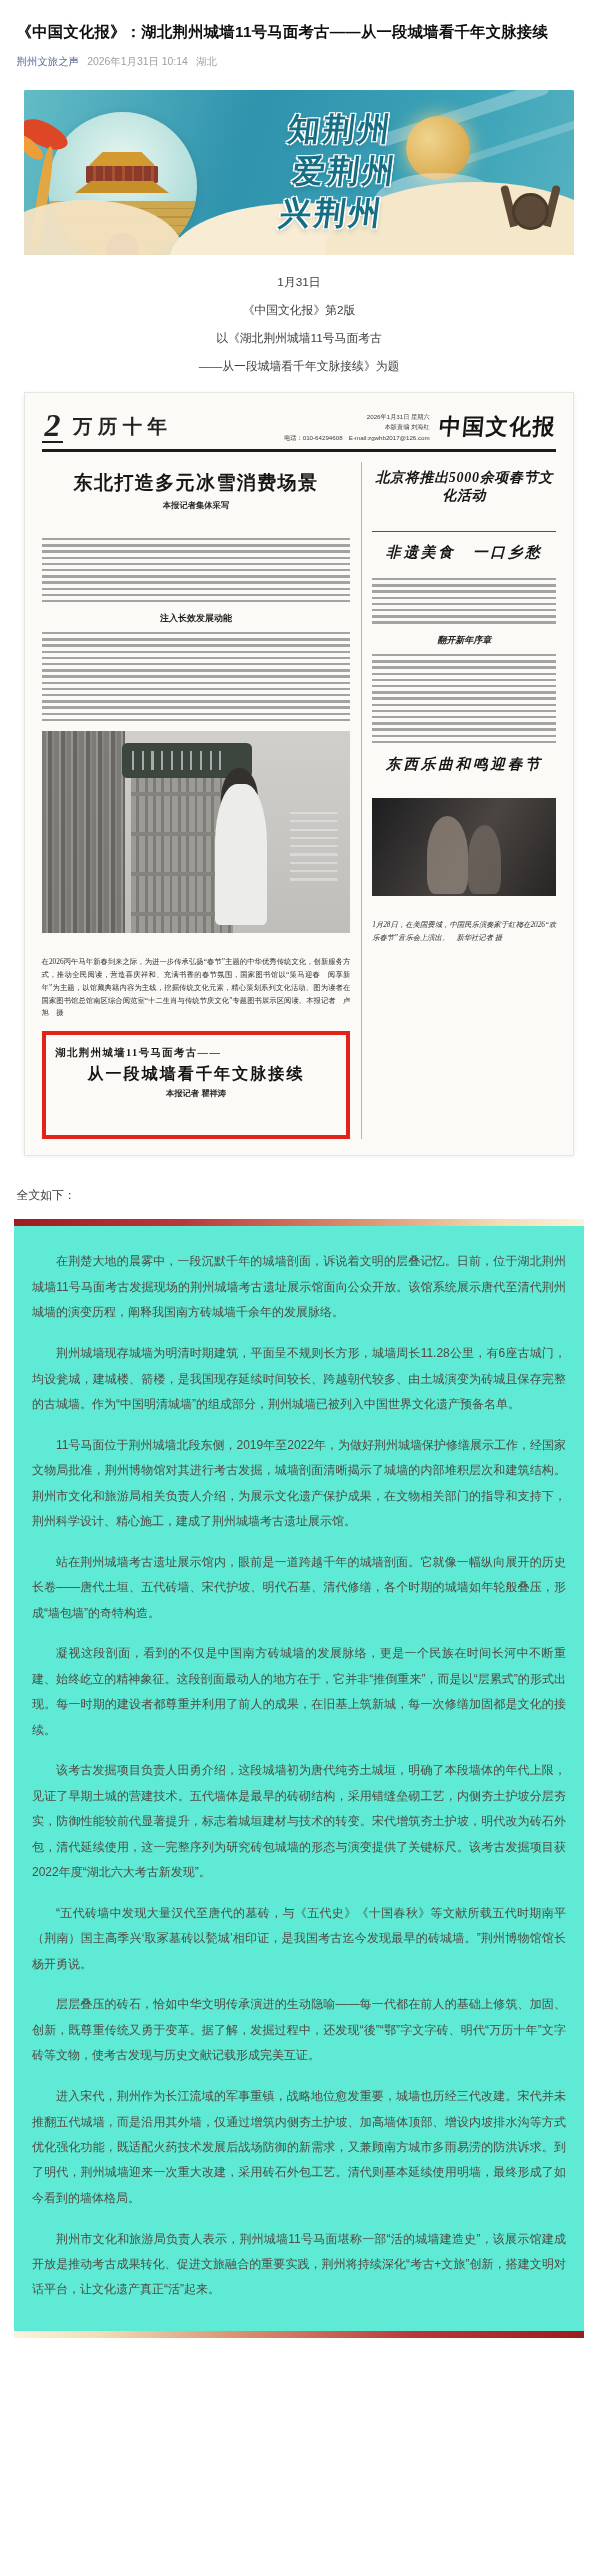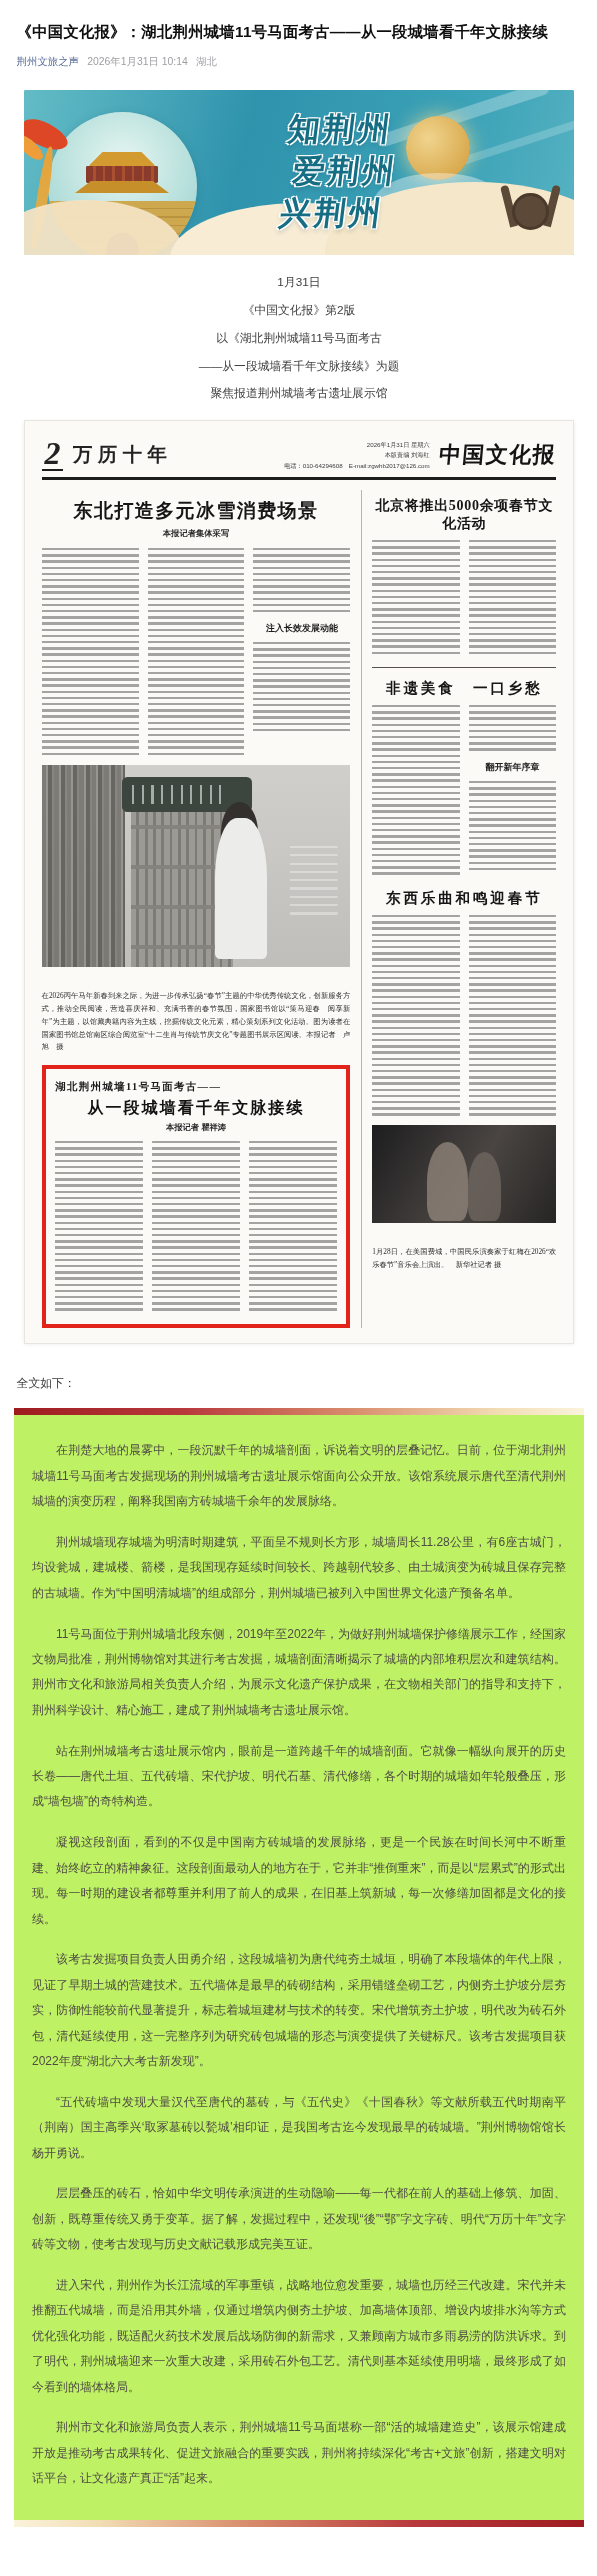--- a/index.html
+++ b/index.html
@@ -62,27 +62,27 @@
   .newspaper { margin:16.6px 24px 0; background:#fbfaf7; border:0.7px solid #e7e5e0; box-shadow:0 0.7px 4.2px rgba(0,0,0,.08);
                padding:18px 16.6px 15.3px; font-family:"Liberation Serif", serif; }
   .np-head { display:flex; align-items:flex-end; gap:9.7px; }
   .np-pageno { font-size:32px; font-weight:700; font-style:italic; line-height:.9; border-bottom:2.1px solid #1c1c1c; padding:0 2.8px 1.4px; }
   .np-section { font-size:19.4px; font-weight:700; letter-spacing:5.5px; padding-bottom:2.8px; }
   .np-pub { margin-left:auto; text-align:right; font-size:6.2px; color:#3c3c3c; line-height:1.7; font-family:"Liberation Sans",sans-serif; }
   .np-masthead { font-size:22px; font-weight:700; letter-spacing:1.4px; transform:skewX(-5deg); color:#141414; padding-bottom:1.4px; white-space:nowrap; }
   .np-rule { margin-top:5.5px; border-top:2.1px solid #1d1d1d; border-bottom:0.7px solid #1d1d1d; height:3.5px; }
   .np-body { display:flex; margin-top:9.7px; }
   .np-left { flex:0 0 62%; padding-right:10.4px; }
-  .np-right { flex:1; border-left:0.7px solid #b8b5ae; padding-left:10.4px; }
+  .np-right { flex:1; border-left:0.7px solid #b8b5ae; padding-left:10.4px;font-style:italic; }
   .np-h1 { font-size:19px; font-weight:700; text-align:center; letter-spacing:1.4px; color:#161616; margin:8.3px 0 4.2px; }
   .np-h2 { font-size:14px; font-weight:700; text-align:center; letter-spacing:0.7px; color:#161616; margin:7px 0 7px; }
   .np-h2.spread { letter-spacing:2.8px; font-size:14.6px; margin-top:11px; }
   .np-byline { text-align:center; font-size:8.3px; font-weight:700; color:#2a2a2a; margin:2.8px 0 8.3px; }
   .np-subhead { text-align:center; font-size:9px; font-weight:700; margin:7px 0; color:#1f1f1f; }
-  .cols { display:flex; gap:9px; }
+  .cols { display:flex; gap:9px;flex-direction:column; }
   .cols > div { flex:1; }
   .fake { background:repeating-linear-gradient(180deg,#4c4c4c 0px,#4c4c4c 2.4px,transparent 2.4px,transparent 6.2px); opacity:.5; border-radius:0.7px; }
   .h300 { height:208px; } .h250 { height:173px; } .h170 { height:118px; } .h130 { height:90px; } .h96 { height:67px; } .h70 { height:49px; } .h290 { height:201px; }
   .np-photo { position:relative; margin-top:9.7px; height:202px; background:linear-gradient(#d0cfcb,#bfbeba); overflow:hidden; }
   .ph-shelf-l { position:absolute; left:0; top:0; bottom:0; width:27%;
     background:repeating-linear-gradient(90deg,#6e6d68 0 4.2px,#8d8c87 4.2px 6.2px,#55544f 6.2px 10.4px,#7a7973 10.4px 12.5px); opacity:.85; }
   .ph-shelf-m { position:absolute; left:29%; top:12%; bottom:0; width:33%; background:#aeada8;
     background-image:repeating-linear-gradient(180deg,transparent 0 36px,#84837e 36px 40px),repeating-linear-gradient(90deg,#9b9a95 0 5.5px,#7c7b76 5.5px 8.3px); }
   .ph-banner { position:absolute; left:26%; top:6%; width:42%; height:17%; background:#3c463e; border-radius:5.5px;
     background-image:repeating-linear-gradient(90deg,rgba(255,255,255,.55) 0 2.1px,transparent 2.1px 9.7px); background-size:70% 55%; background-repeat:no-repeat; background-position:9.7px center; }
@@ -99,21 +99,21 @@
   .ph-musician { position:absolute; border-radius:50% 50% 20% 20%; background:#8f8379; opacity:.8; }
   .m1 { left:30%; top:18%; width:22%; height:80%; }
   .m2 { left:52%; top:28%; width:18%; height:70%; background:#6e655e; }
 
   
   .fulltext-label { margin:32px 16.6px 15.3px; font-size:11.8px; color:#3c3c3c; }
   .article-panel { margin:9.7px 14px 18px; }
   .bar { height:7px; }
   .bar-top { background:linear-gradient(90deg,#9e1c20 0%,#b8393c 30%,#d98f6e 60%,#f2ddb4 85%,#fbf3dc 100%); }
   .bar-bottom { background:linear-gradient(270deg,#9e1c20 0%,#b8393c 30%,#d98f6e 60%,#f2ddb4 85%,#fbf3dc 100%); }
-  .panel-inner { background:#bef264; padding:23.6px 18px 12.5px; }
+  .panel-inner { background:#5eead4; padding:23.6px 18px 12.5px; }
   .panel-inner p { font-size:12px; line-height:2.12; color:#4f4b44; text-indent:2em; margin-bottom:15.3px; text-align:justify; }
 </style>
 </head>
 <body>
 
 <main>
 
   <h1 class="title">《中国文化报》：湖北荆州城墙11号马面考古——从一段城墙看千年文脉接续</h1>
 
   <div class="meta">
@@ -153,21 +153,20 @@
       <div class="slogan s2">爱荆州</div>
       <div class="slogan s3">兴荆州</div>
     </div>
   </figure>
 
   <div class="intro">
     <div>1月31日</div>
     <div>《中国文化报》第2版</div>
     <div>以《湖北荆州城墙11号马面考古</div>
     <div>——从一段城墙看千年文脉接续》为题</div>
-    <div>聚焦报道荆州城墙考古遗址展示馆</div>
   </div>
 
   <figure class="newspaper">
     <header class="np-head">
       <div class="np-pageno">2</div>
       <div class="np-section">万历十年</div>
       <div class="np-pub">
         <div>2026年1月31日 星期六</div>
         <div>本版责编 刘海红</div>
         <div>电话：010-64294608　E-mail:zgwhb2017@126.com</div>

